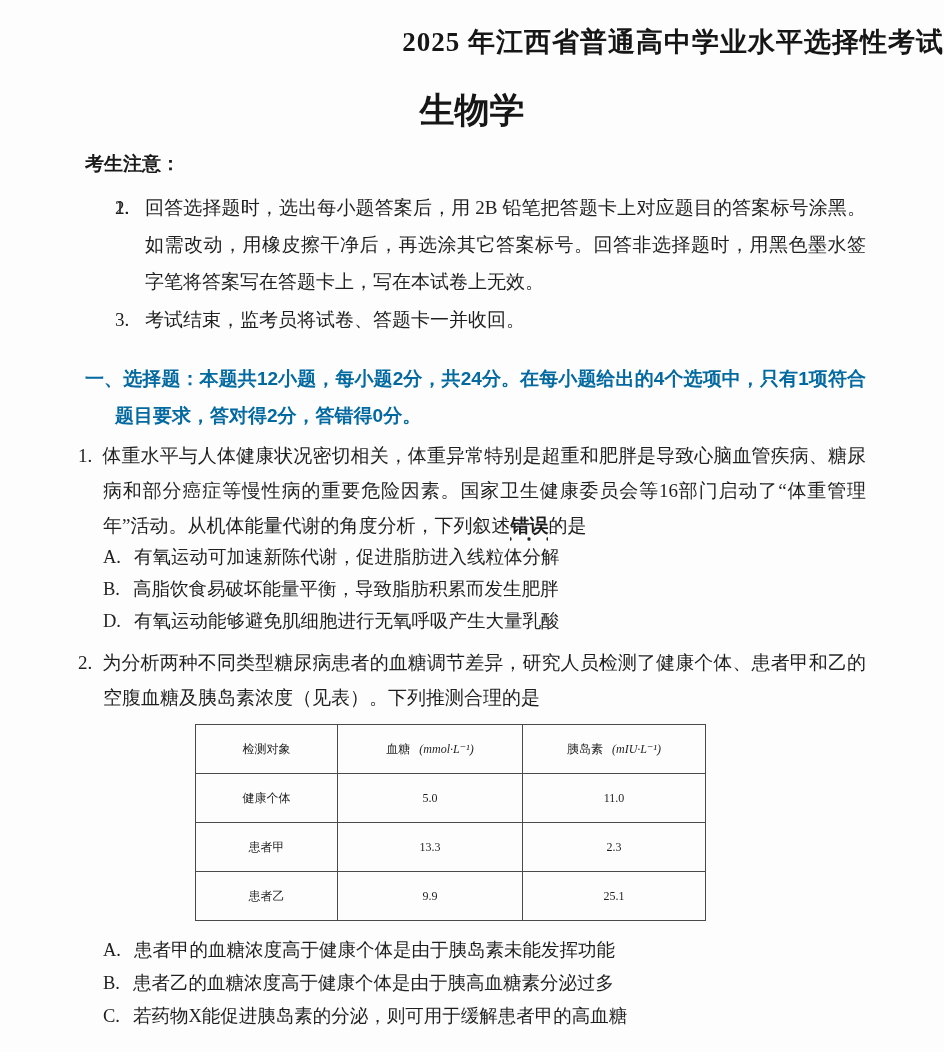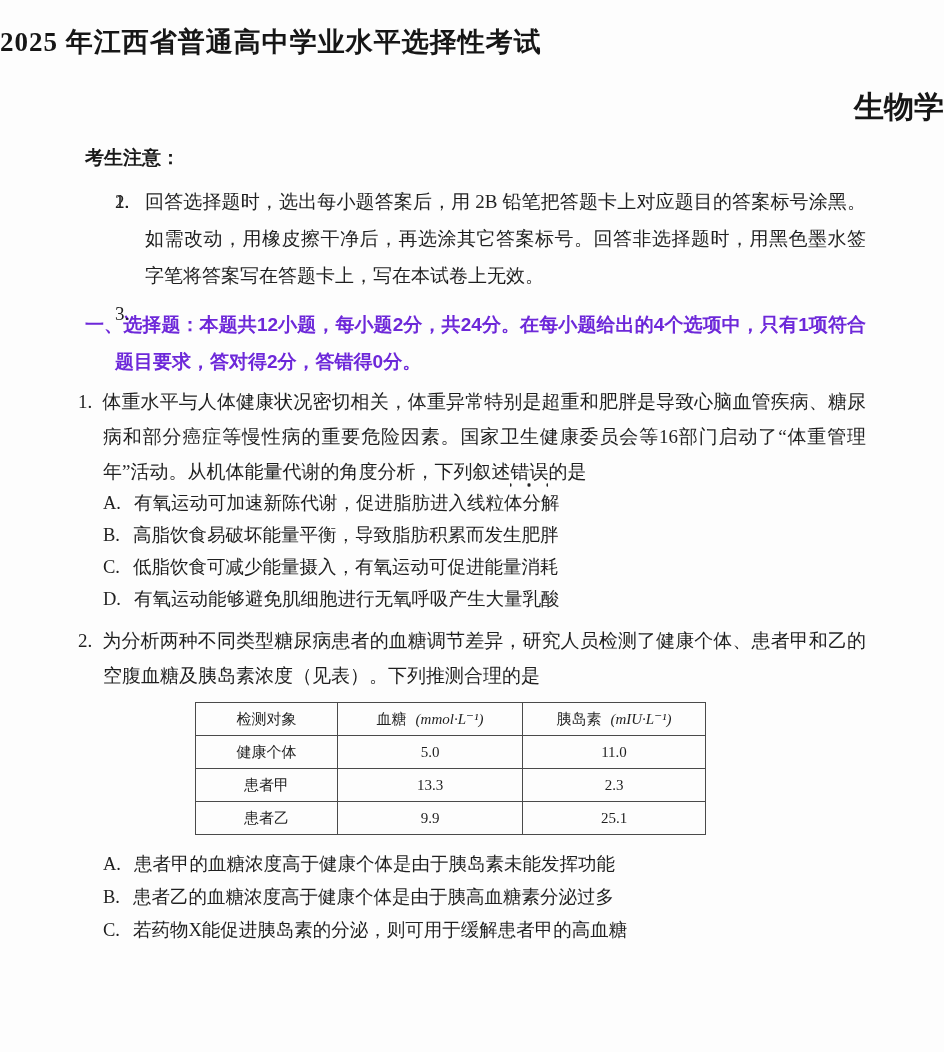--- a/index.html
+++ b/index.html
@@ -10,31 +10,31 @@
     color:#1f1f1f;
   }
   .page {
     position:relative;
     width:944px; height:1052px;
     background:#fdfdfd;
     overflow:hidden;
   }
   .page-title {
     margin-top:24px;
-    text-align:left;
+    text-align:right;
     font-size:27px;
     font-weight:bold;
     letter-spacing:1px;
     font-family:"Liberation Serif","DejaVu Serif",serif;
     color:#161616;
   }
   .subject-title {
     margin-top:27px;
-    text-align:right;
-    font-size:30px;
+    text-align:center;
+    font-size:35px;
     font-weight:bold;
     font-family:"Liberation Sans","DejaVu Sans",sans-serif;
     color:#161616;
   }
   .content {
     margin:0 78px 0 85px;
   }
   .notice-heading {
     margin-top:17px;
     font-size:19px;
@@ -48,66 +48,67 @@
     padding-left:60px;
     font-size:19px;
     line-height:37px;
     text-align:justify;
     margin-bottom:1px;
   }
   .notice-item .num {
     position:absolute; left:30px; top:0;
   }
   .section-heading {
-    margin-top:12px;
+    margin-top:22px;
     padding-left:30px;
     text-indent:-30px;
     font-size:19px;
     line-height:37px;
     font-weight:bold;
     text-align:justify;
     font-family:"Liberation Sans","DejaVu Sans",sans-serif;
-    color:#6d28d9;
+    color:#0369a1;
   }
   .question { margin-top:4px; }
   .q-stem {
     margin-left:-7px;
     padding-left:25px;
     text-indent:-25px;
     font-size:19px;
     line-height:35px;
     text-align:justify;
   }
   .q-stem .qnum { margin-right:10px; }
   .emph {
     background-image:radial-gradient(circle, #222 1.6px, rgba(0,0,0,0) 1.9px);
     background-size:19px 6px;
     background-position:50% 100%;
     background-repeat:repeat-x;
     padding-bottom:6px;
+    font-weight:bold;
   }
   .options { margin-top:3px; margin-left:18px; }
   .option {
     font-size:18.5px;
     line-height:22px;
     margin-bottom:10px;
   }
   .opt-label { margin-right:13px; }
   .q2 { margin-top:13px; }
   table.data-table {
     border-collapse:collapse;
     margin:9px 0 0 110px;
     table-layout:fixed;
   }
   table.data-table th, table.data-table td {
     border:1px solid #4a4a4a;
-    height:33px;
+    height:49px;
     text-align:center;
     vertical-align:middle;
-    font-size:15px;
+    font-size:12px;
     font-weight:normal;
     padding:0 4px;
   }
   table.data-table col.c1 { width:142px; }
   table.data-table col.c2 { width:185px; }
   table.data-table col.c3 { width:183px; }
   .unit {
     font-style:italic;
     margin-left:9px;
     font-family:"Liberation Serif","DejaVu Serif",serif;
@@ -130,38 +131,36 @@
     <div class="notice-list">
       <p class="notice-item">
         <span class="num">1.</span>
       </p>
       <p class="notice-item">
         <span class="num">2.</span>
         <span>回答选择题时，选出每小题答案后，用 2B 铅笔把答题卡上对应题目的答案标号涂黑。如需改动，用橡皮擦干净后，再选涂其它答案标号。回答非选择题时，用黑色墨水签字笔将答案写在答题卡上，写在本试卷上无效。</span>
       </p>
       <p class="notice-item">
         <span class="num">3.</span>
+        <span>考试结束，监考员将试卷、答题卡一并收回。</span>
       </p>
     </div>
 
     <p class="section-heading">一、选择题：本题共12小题，每小题2分，共24分。在每小题给出的4个选项中，只有1项符合题目要求，答对得2分，答错得0分。</p>
 
     <div class="question q1">
       <p class="q-stem">
         <span class="qnum">1.</span><span>体重水平与人体健康状况密切相关，体重异常特别是超重和肥胖是导致心脑血管疾病、糖尿病和部分癌症等慢性病的重要危险因素。国家卫生健康委员会等16部门启动了“体重管理年”活动。从机体能量代谢的角度分析，下列叙述</span><span class="emph">错误</span><span>的是</span>
       </p>
       <div class="options">
         <p class="option">
           <span class="opt-label">A.</span><span class="opt-text">有氧运动可加速新陈代谢，促进脂肪进入线粒体分解</span>
         </p>
         <p class="option">
           <span class="opt-label">B.</span><span class="opt-text">高脂饮食易破坏能量平衡，导致脂肪积累而发生肥胖</span>
-        </p>
-        <p class="option">
-          <span class="opt-label">C.</span><span class="opt-text">低脂饮食可减少能量摄入，有氧运动可促进能量消耗</span>
         </p>
         <p class="option">
           <span class="opt-label">D.</span><span class="opt-text">有氧运动能够避免肌细胞进行无氧呼吸产生大量乳酸</span>
         </p>
       </div>
     </div>
 
     <div class="question q2">
       <p class="q-stem">
         <span class="qnum">2.</span><span>为分析两种不同类型糖尿病患者的血糖调节差异，研究人员检测了健康个体、患者甲和乙的空腹血糖及胰岛素浓度（见表）。下列推测合理的是</span>

